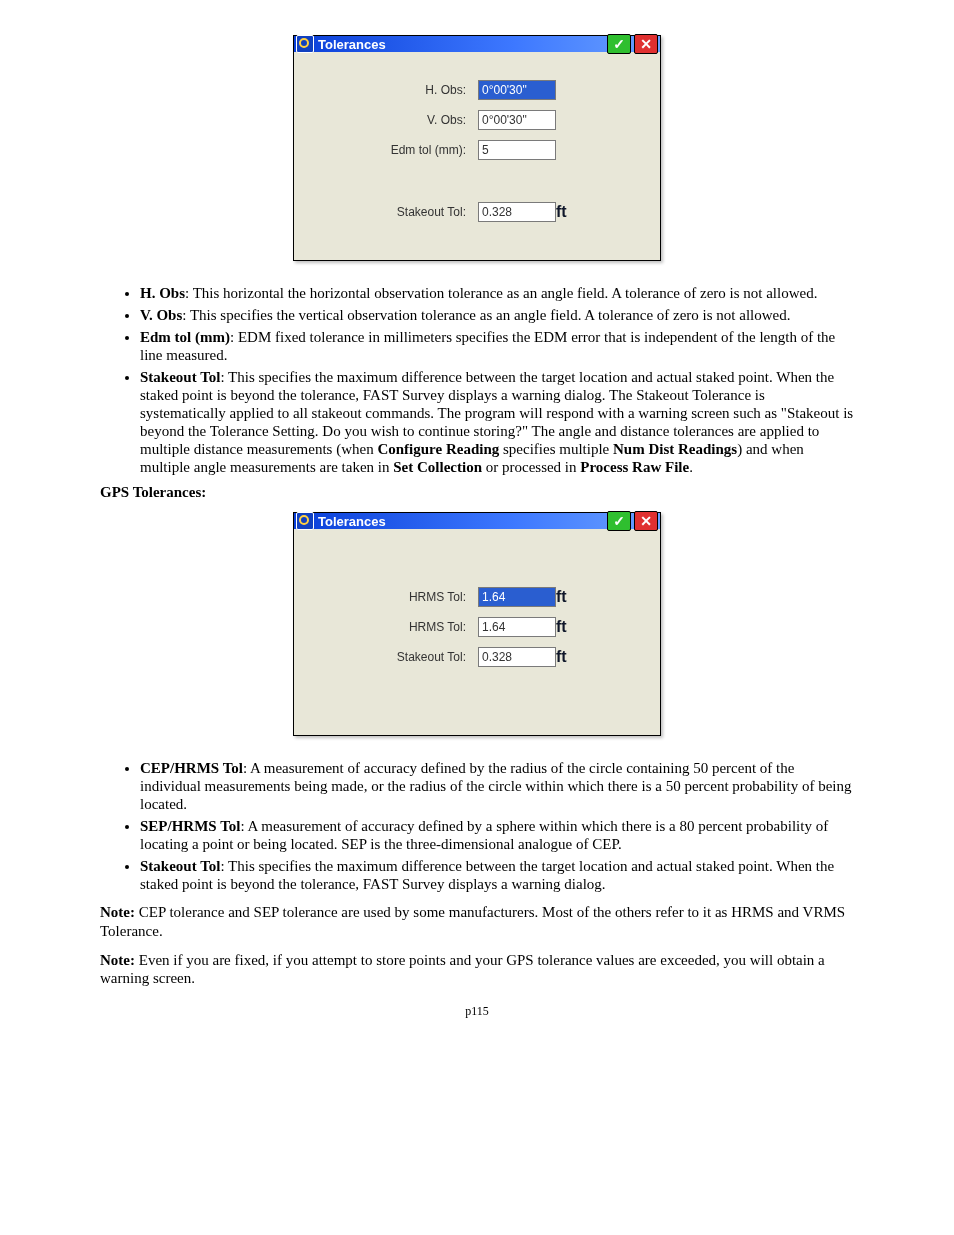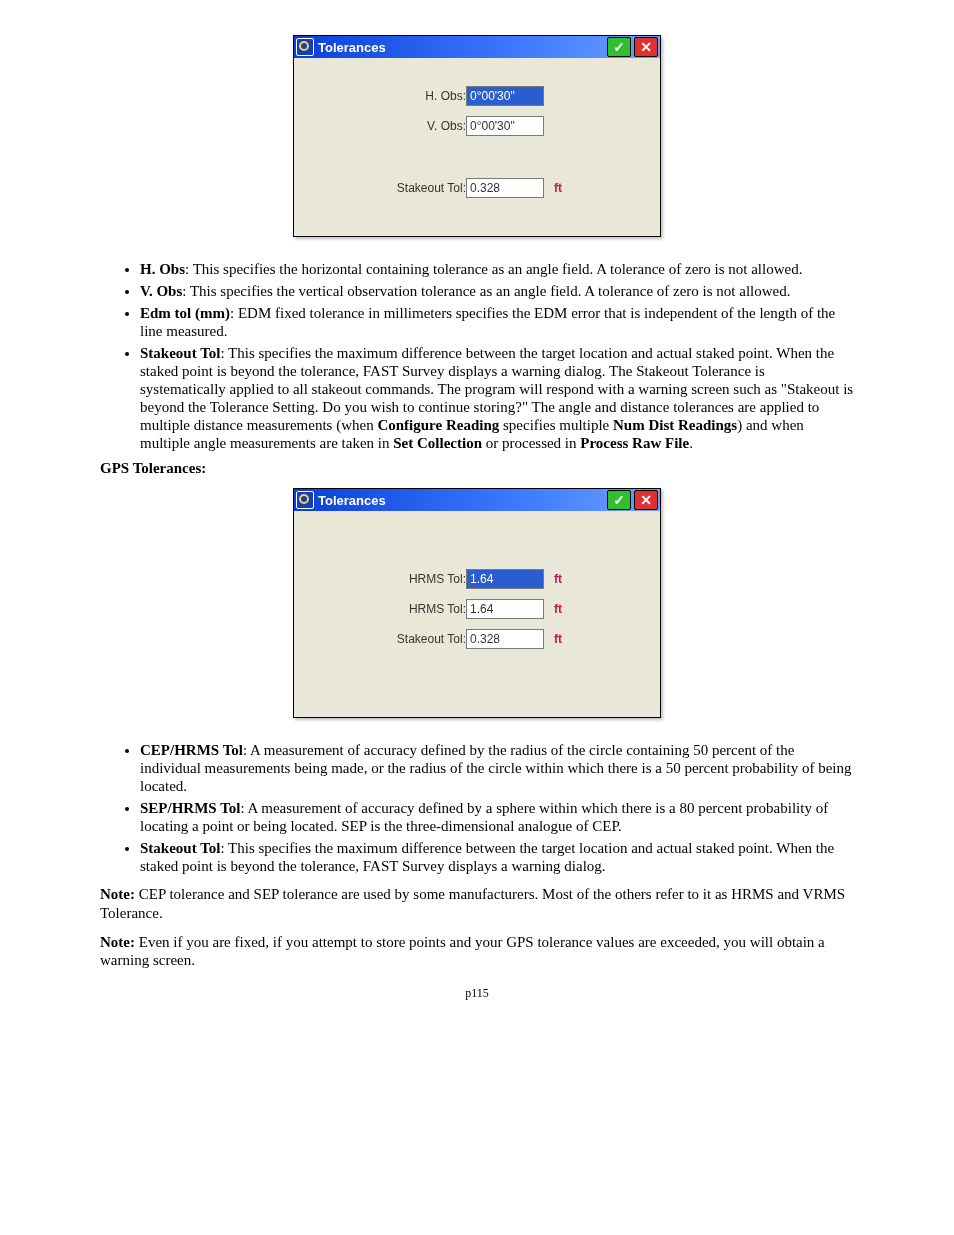--- a/index.html
+++ b/index.html
@@ -20,21 +20,21 @@
   }
   .dialog {
     width: 366px;
     background: #e8e7d8;
     border: 1px solid #000;
     font-family: Tahoma, Verdana, Arial, sans-serif;
     font-size: 12px;
     color: #333;
   }
   .titlebar {
-    height: 22px;
+    height: 16px;
     display: flex;
     align-items: center;
     background: linear-gradient(to right, #0a3fd8 0%, #3d78ff 60%, #6aa0ff 100%);
     color: #fff;
     font-weight: bold;
     font-size: 13px;
     padding: 0 2px 0 2px;
   }
   .titlebar .app-icon {
     width: 16px; height: 16px;
@@ -69,20 +69,21 @@
     padding: 18px 12px 28px 12px;
   }
   .form-row {
     display: flex;
     align-items: center;
     margin: 10px 0;
   }
   .form-row .lbl {
     width: 160px;
     text-align: right;
+    padding-right: 12px;
     font-family: Tahoma, Verdana, Arial, sans-serif;
     font-size: 12px;
     color: #333;
   }
   .form-row .inp {
     width: 70px;
     height: 18px;
     border: 1px solid #7a7a7a;
     background: #fff;
     font-family: Tahoma, Verdana, Arial, sans-serif;
@@ -91,24 +92,23 @@
     box-sizing: content-box;
     display: inline-flex;
     align-items: center;
   }
   .form-row .inp.selected {
     background: #2a5ed0;
     color: #fff;
   }
   .form-row .unit {
     font-weight: bold;
-    margin-left: 10px;
-    font-family: Tahoma, Verdana, Arial, sans-serif;
-    font-size: 12px;
-    color: #be185d;
+    font-family: Tahoma, Verdana, Arial, sans-serif;
+    font-size: 16px;
+    color: #0f172a;
   }
   .spacer-row { height: 22px; }
 
   ul.doc-list {
     list-style: disc;
     padding-left: 40px;
     margin: 8px 75px 8px 75px;
   }
   ul.doc-list li {
     margin: 4px 0 4px 0;
@@ -143,33 +143,37 @@
       </div>
       <div class="dialog-body">
         <div class="form-row">
           <span class="lbl">H. Obs:</span>
           <span class="inp selected">0°00'30"</span>
         </div>
         <div class="form-row">
           <span class="lbl">V. Obs:</span>
           <span class="inp">0°00'30"</span>
         </div>
+        <div class="form-row">
+          <span class="lbl">Edm tol (mm):</span>
+          <span class="inp">5</span>
+        </div>
         <div class="spacer-row"></div>
         <div class="form-row">
           <span class="lbl">Stakeout Tol:</span>
           <span class="inp">0.328</span>
           <span class="unit">ft</span>
         </div>
       </div>
     </div>
   </div>
 </div>
 
 <ul class="doc-list">
-  <li><b>H. Obs</b><span>:  This specifies the horizontal containing tolerance as an angle field. A tolerance of zero is not allowed.</span></li>
+  <li><b>H. Obs</b><span>:  This horizontal the horizontal observation tolerance as an angle field. A tolerance of zero is not allowed.</span></li>
   <li><b>V. Obs</b><span>:  This specifies the vertical observation tolerance as an angle field. A tolerance of zero is not allowed.</span></li>
   <li><b>Edm tol (mm)</b><span>: EDM fixed tolerance in millimeters specifies the EDM error that is independent of the length of the line measured.</span></li>
   <li>
     <b>Stakeout Tol</b><span>:  This specifies the maximum difference between the target location and actual staked point. When the staked point is beyond the tolerance, FAST Survey displays a warning dialog. The Stakeout Tolerance is systematically applied to all stakeout commands.  The program will respond with a warning screen such as "Stakeout is beyond the Tolerance Setting.  Do you wish to continue storing?"  The angle and distance tolerances are applied to multiple distance measurements (when </span><b>Configure Reading</b><span> specifies multiple </span><b>Num Dist Readings</b><span>) and when multiple angle measurements are taken in </span><b>Set Collection</b><span> or processed in </span><b>Process Raw File</b><span>.</span>
   </li>
 </ul>
 
 <div class="section-heading">
   <b>GPS Tolerances:</b>
 </div>

